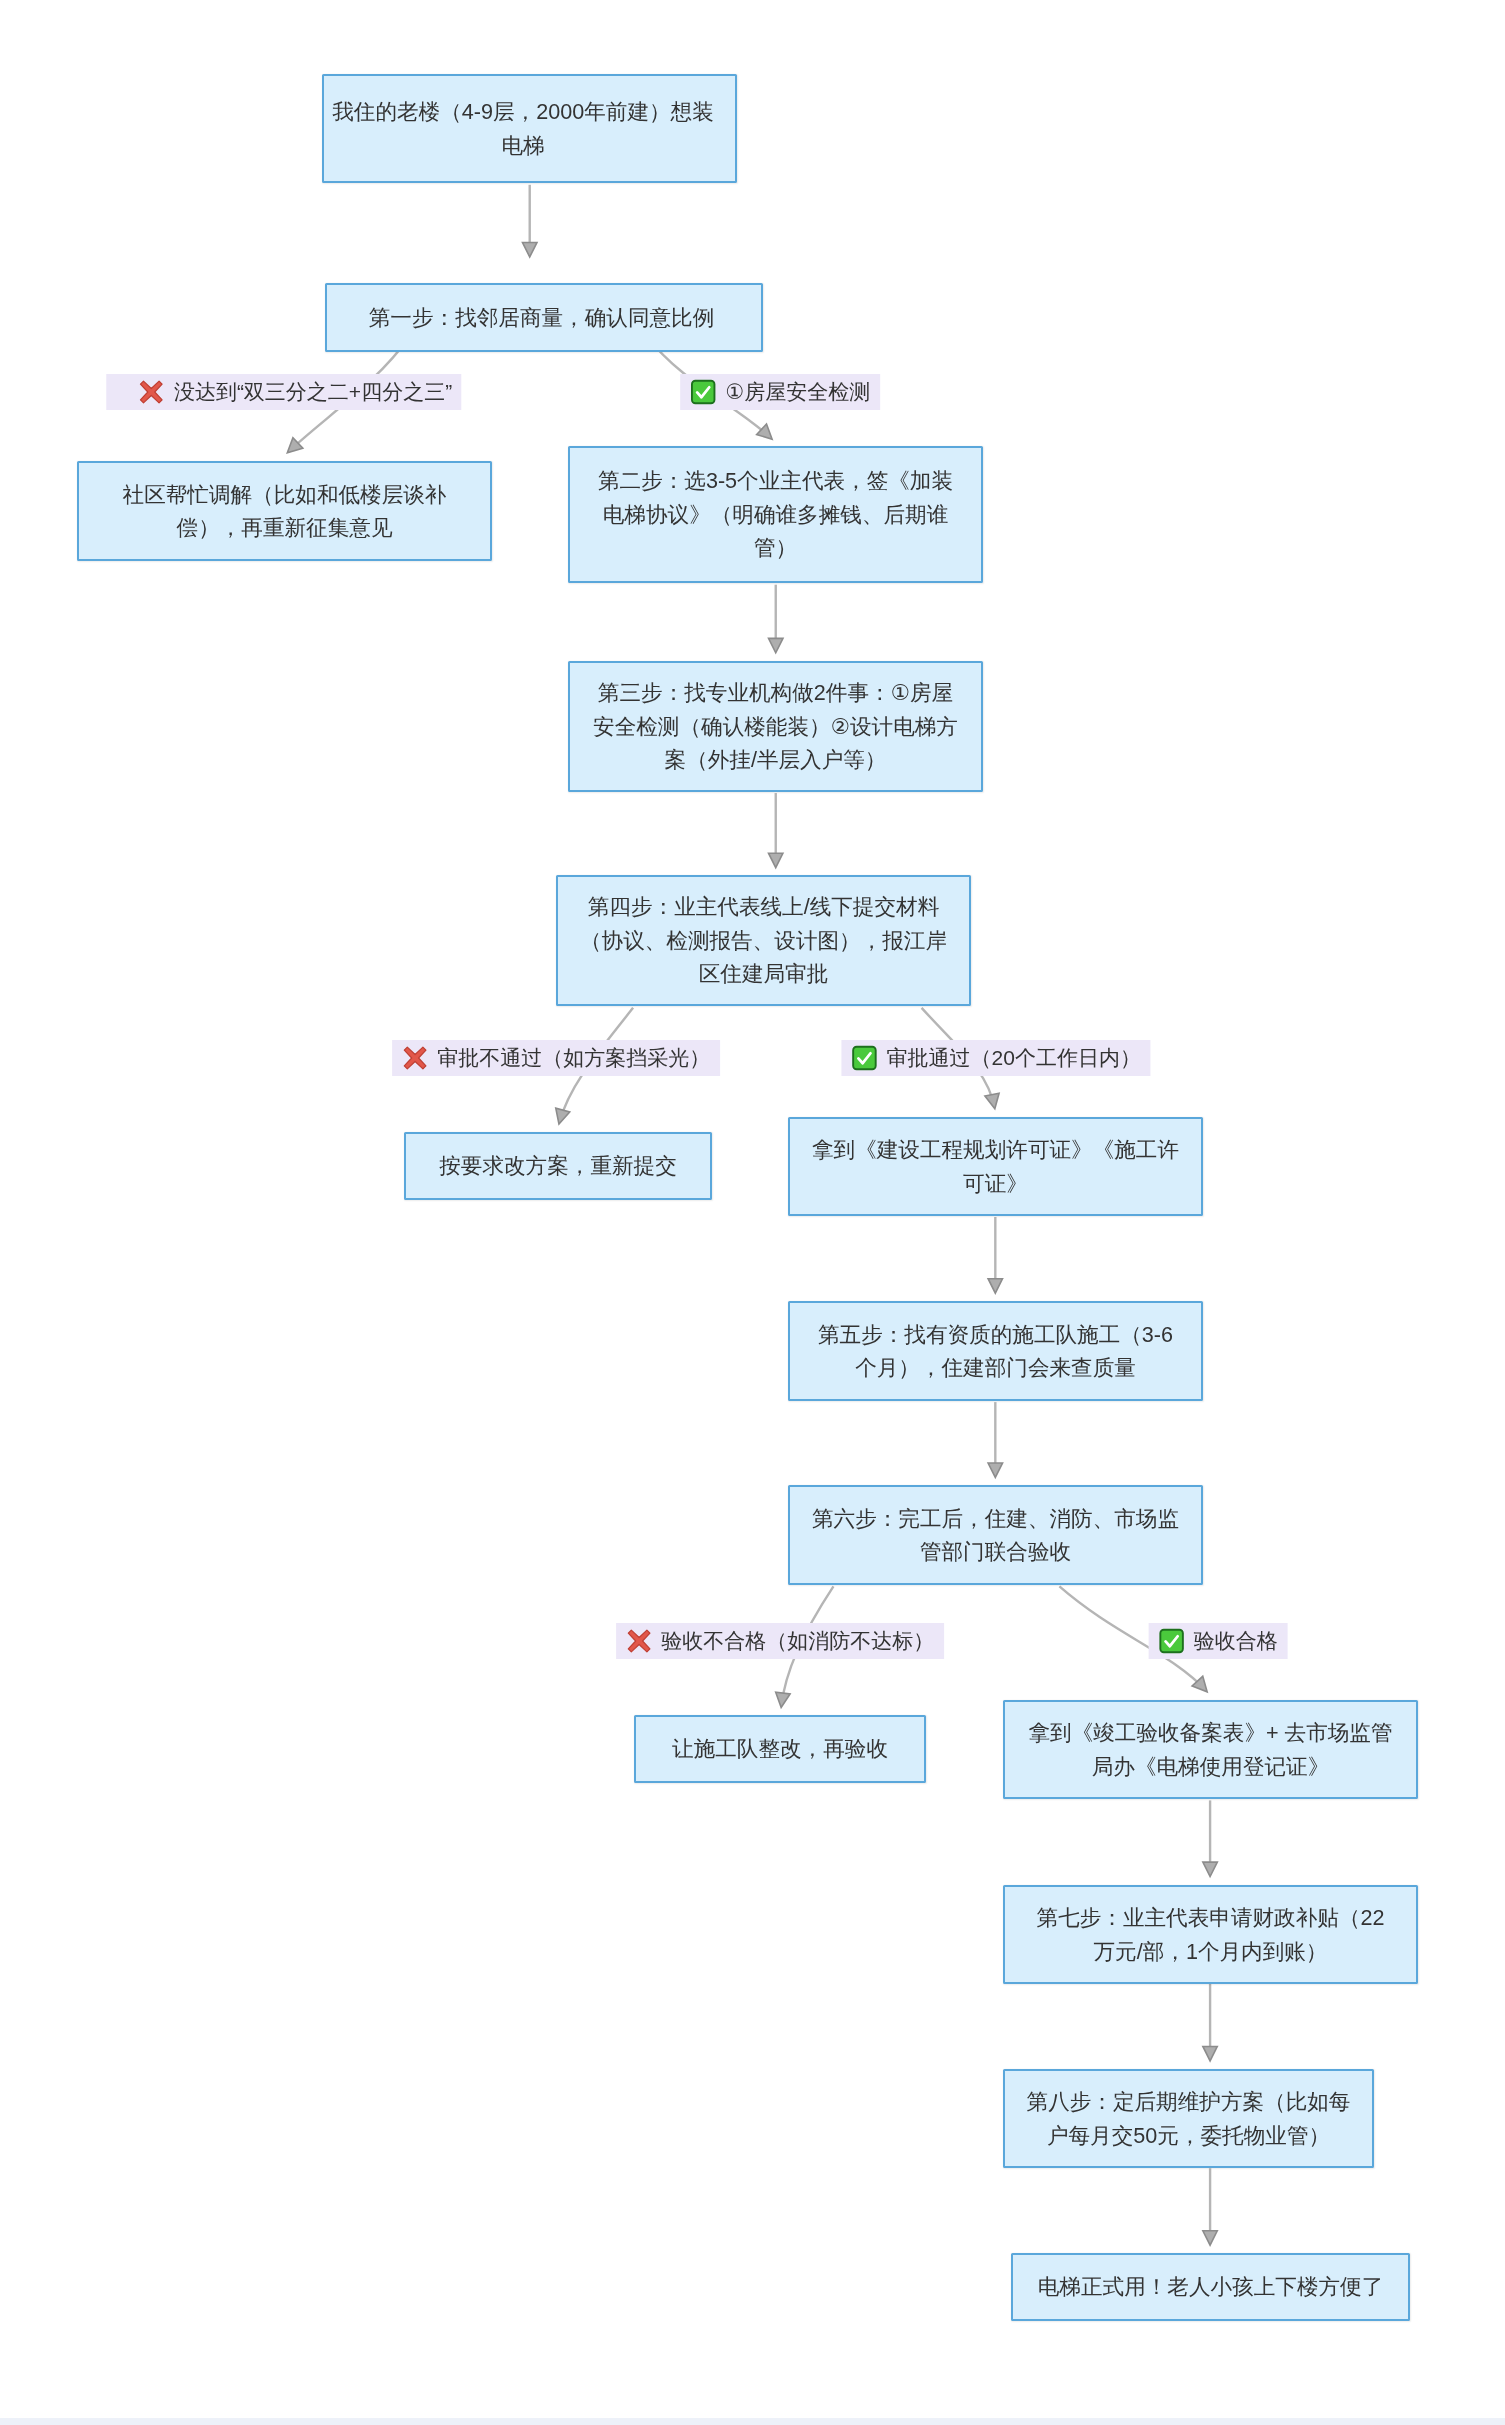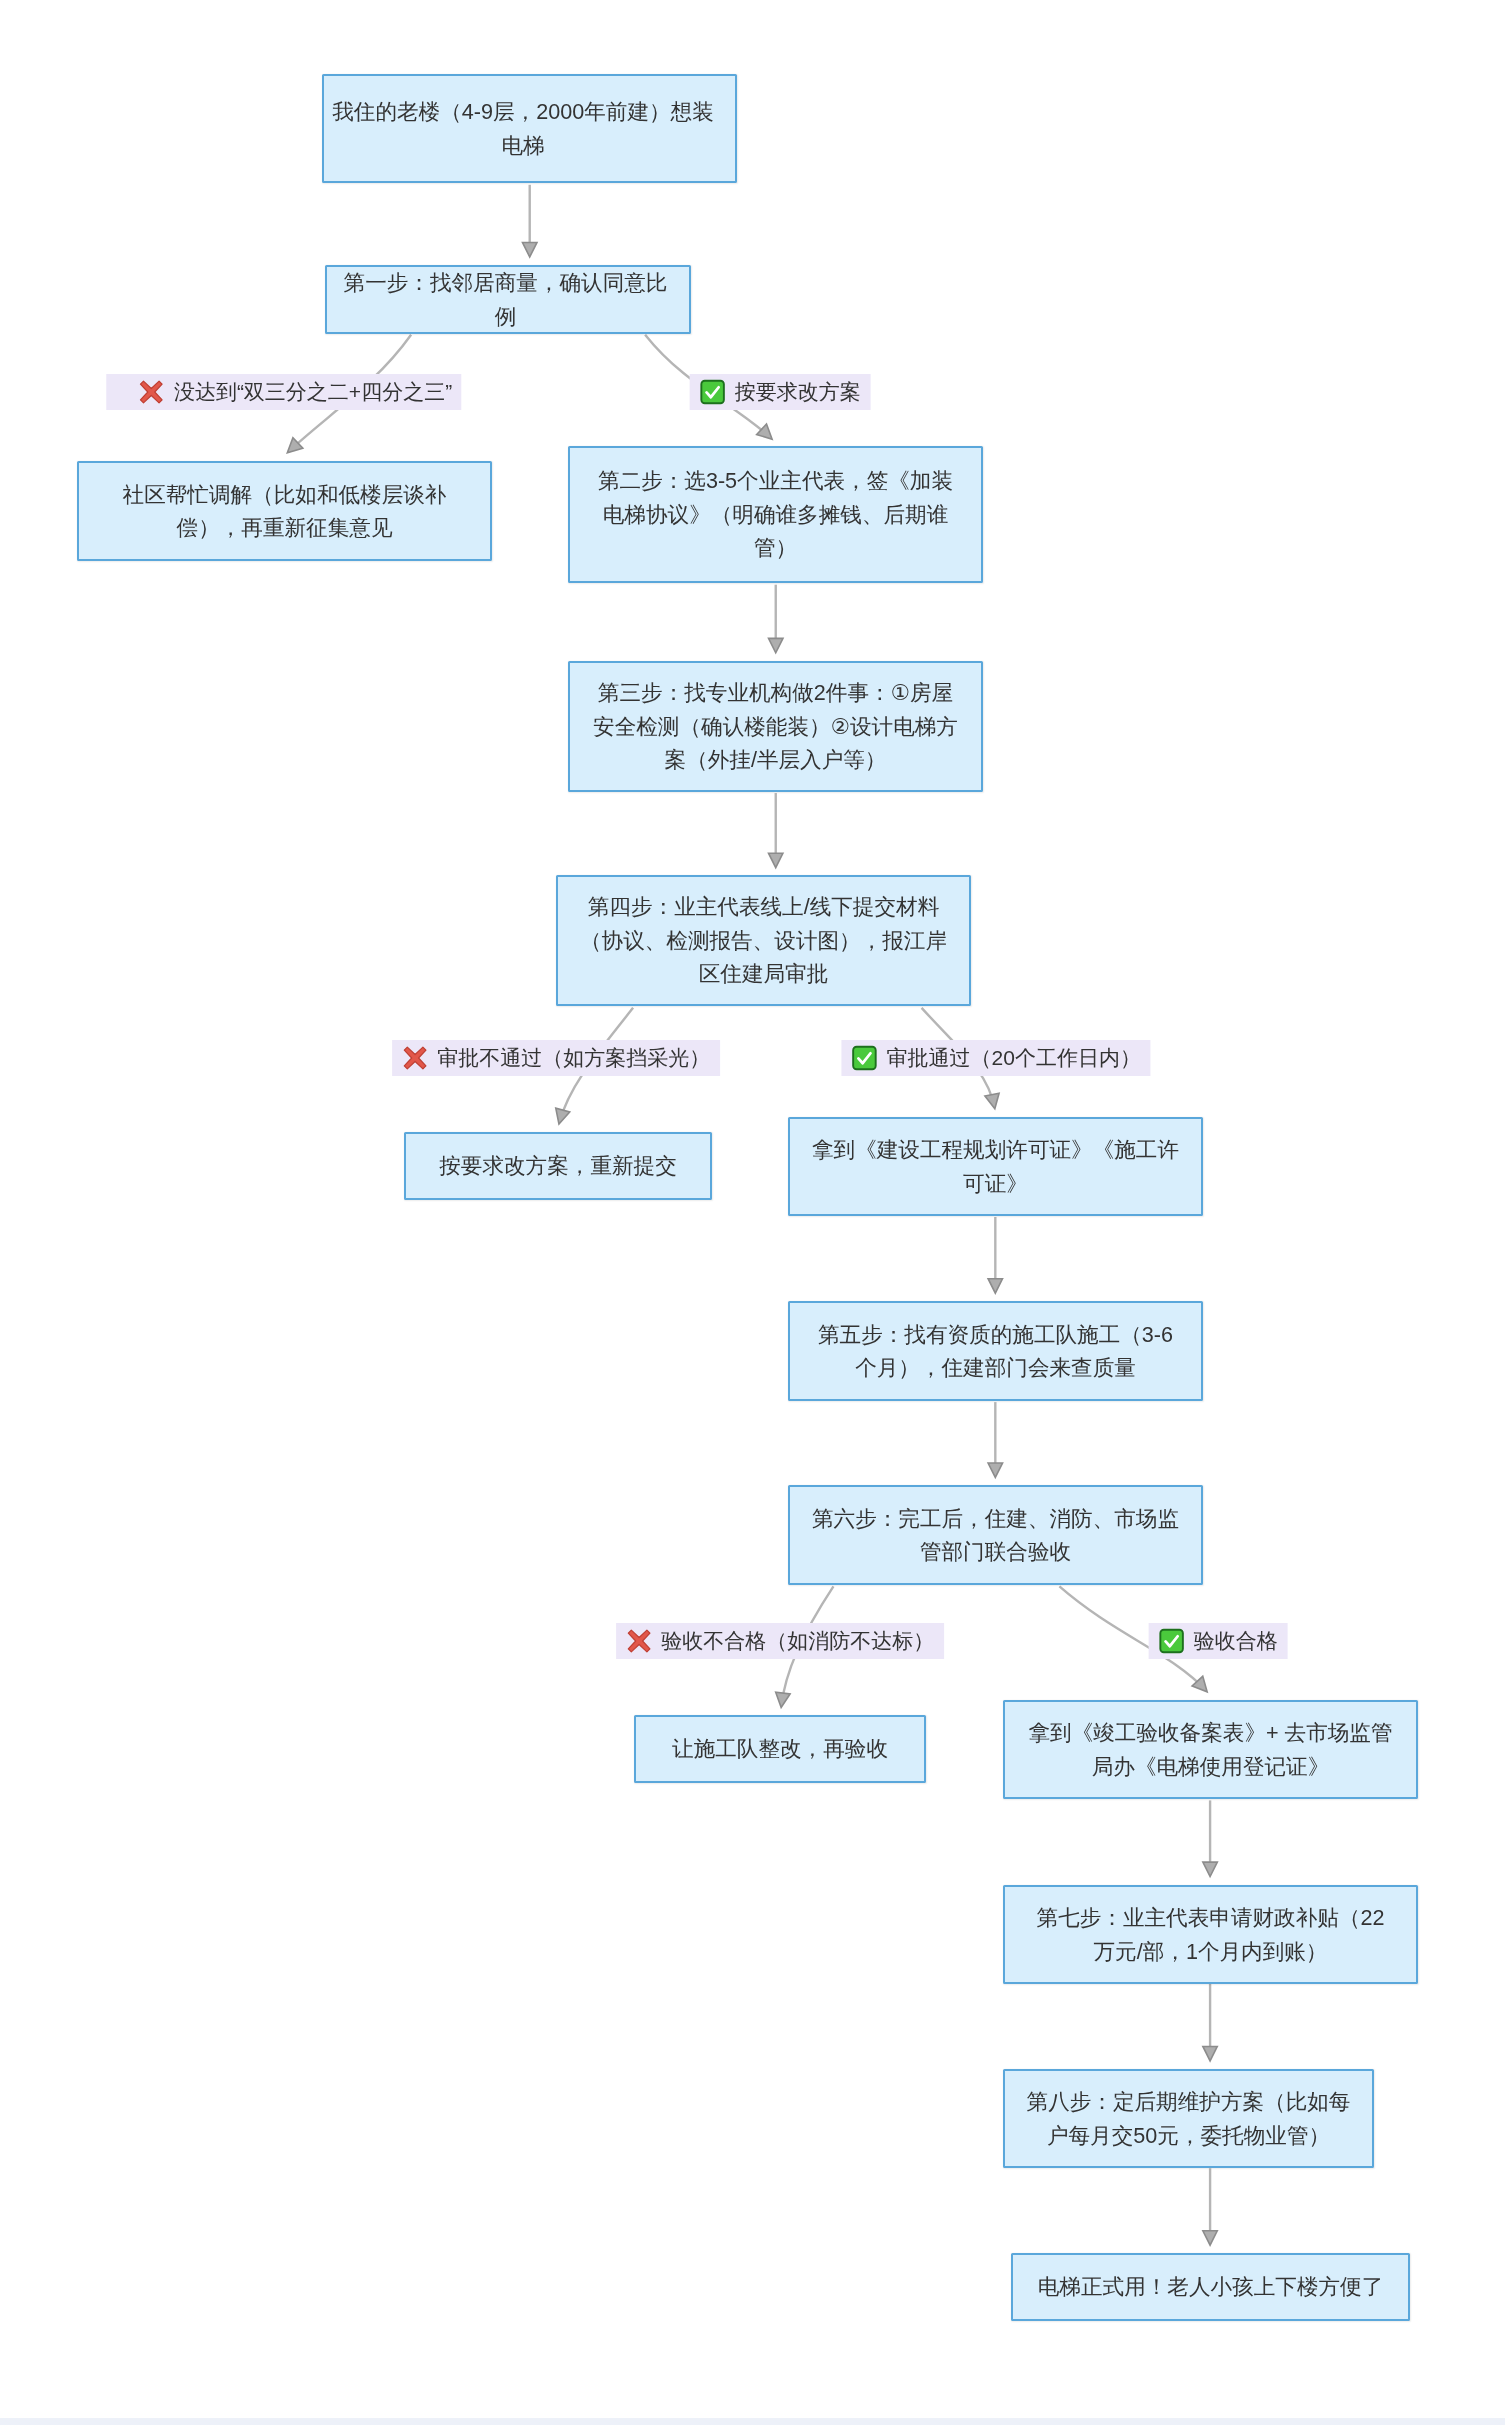--- a/index.html
+++ b/index.html
@@ -65,21 +65,21 @@
       <path d="M1510 2246 L1510 2339" marker-end="url(#arrow)"></path>
       <path d="M1510 2475 L1510 2569" marker-end="url(#arrow)"></path>
       <path d="M1510 2705 L1510 2799" marker-end="url(#arrow)"></path>
     </g>
   </svg>
 
   <div class="node" style="left:322px;top:74px;width:415px;height:109px;padding-left:8px;">
     <span>我住的老楼（4-9层，2000年前建）想装电梯</span>
   </div>
 
-  <div class="node" style="left:325px;top:265px;width:366px;height:69px;padding-left:16px;">
+  <div class="node" style="left:325px;top:283px;width:438px;height:69px;padding-left:16px;">
     <span>第一步：找邻居商量，确认同意比例</span>
   </div>
 
   <div class="node" style="left:77px;top:461px;width:415px;height:100px;">
     <span>社区帮忙调解（比如和低楼层谈补偿），再重新征集意见</span>
   </div>
 
   <div class="node" style="left:568px;top:446px;width:415px;height:137px;">
     <span>第二步：选3-5个业主代表，签《加装电梯协议》（明确谁多摊钱、后期谁管）</span>
   </div>
@@ -137,21 +137,21 @@
     <span>没达到“双三分之二+四分之三”</span>
   </div>
 
   <div class="elabel" style="left:780px;top:374px;">
     <span class="icon">
       <svg width="26" height="26" viewBox="0 0 30 30">
           <rect x="2" y="2" width="26" height="26" rx="4" fill="#4ac93c" stroke="#1d701d" stroke-width="2.2"></rect>
           <path d="M8 15.5 L13 21 L22 9.5" fill="none" stroke="#ffffff" stroke-width="3.2" stroke-linecap="round" stroke-linejoin="round"></path>
         </svg>
     </span>
-    <span>按要求改方案</span>
+    <span>①房屋安全检测</span>
   </div>
 
   <div class="elabel" style="left:556px;top:1040px;">
     <span class="icon">
       <svg width="26" height="26" viewBox="0 0 30 30">
           <path d="M6 2.5 L15 11 L24 2.5 L27.5 6 L19 15 L27.5 24 L24 27.5 L15 19 L6 27.5 L2.5 24 L11 15 L2.5 6 Z" fill="#e2574a" stroke="#bf3f33" stroke-width="1.4" stroke-linejoin="round"></path>
         </svg>
     </span>
     <span>审批不通过（如方案挡采光）</span>
   </div>

